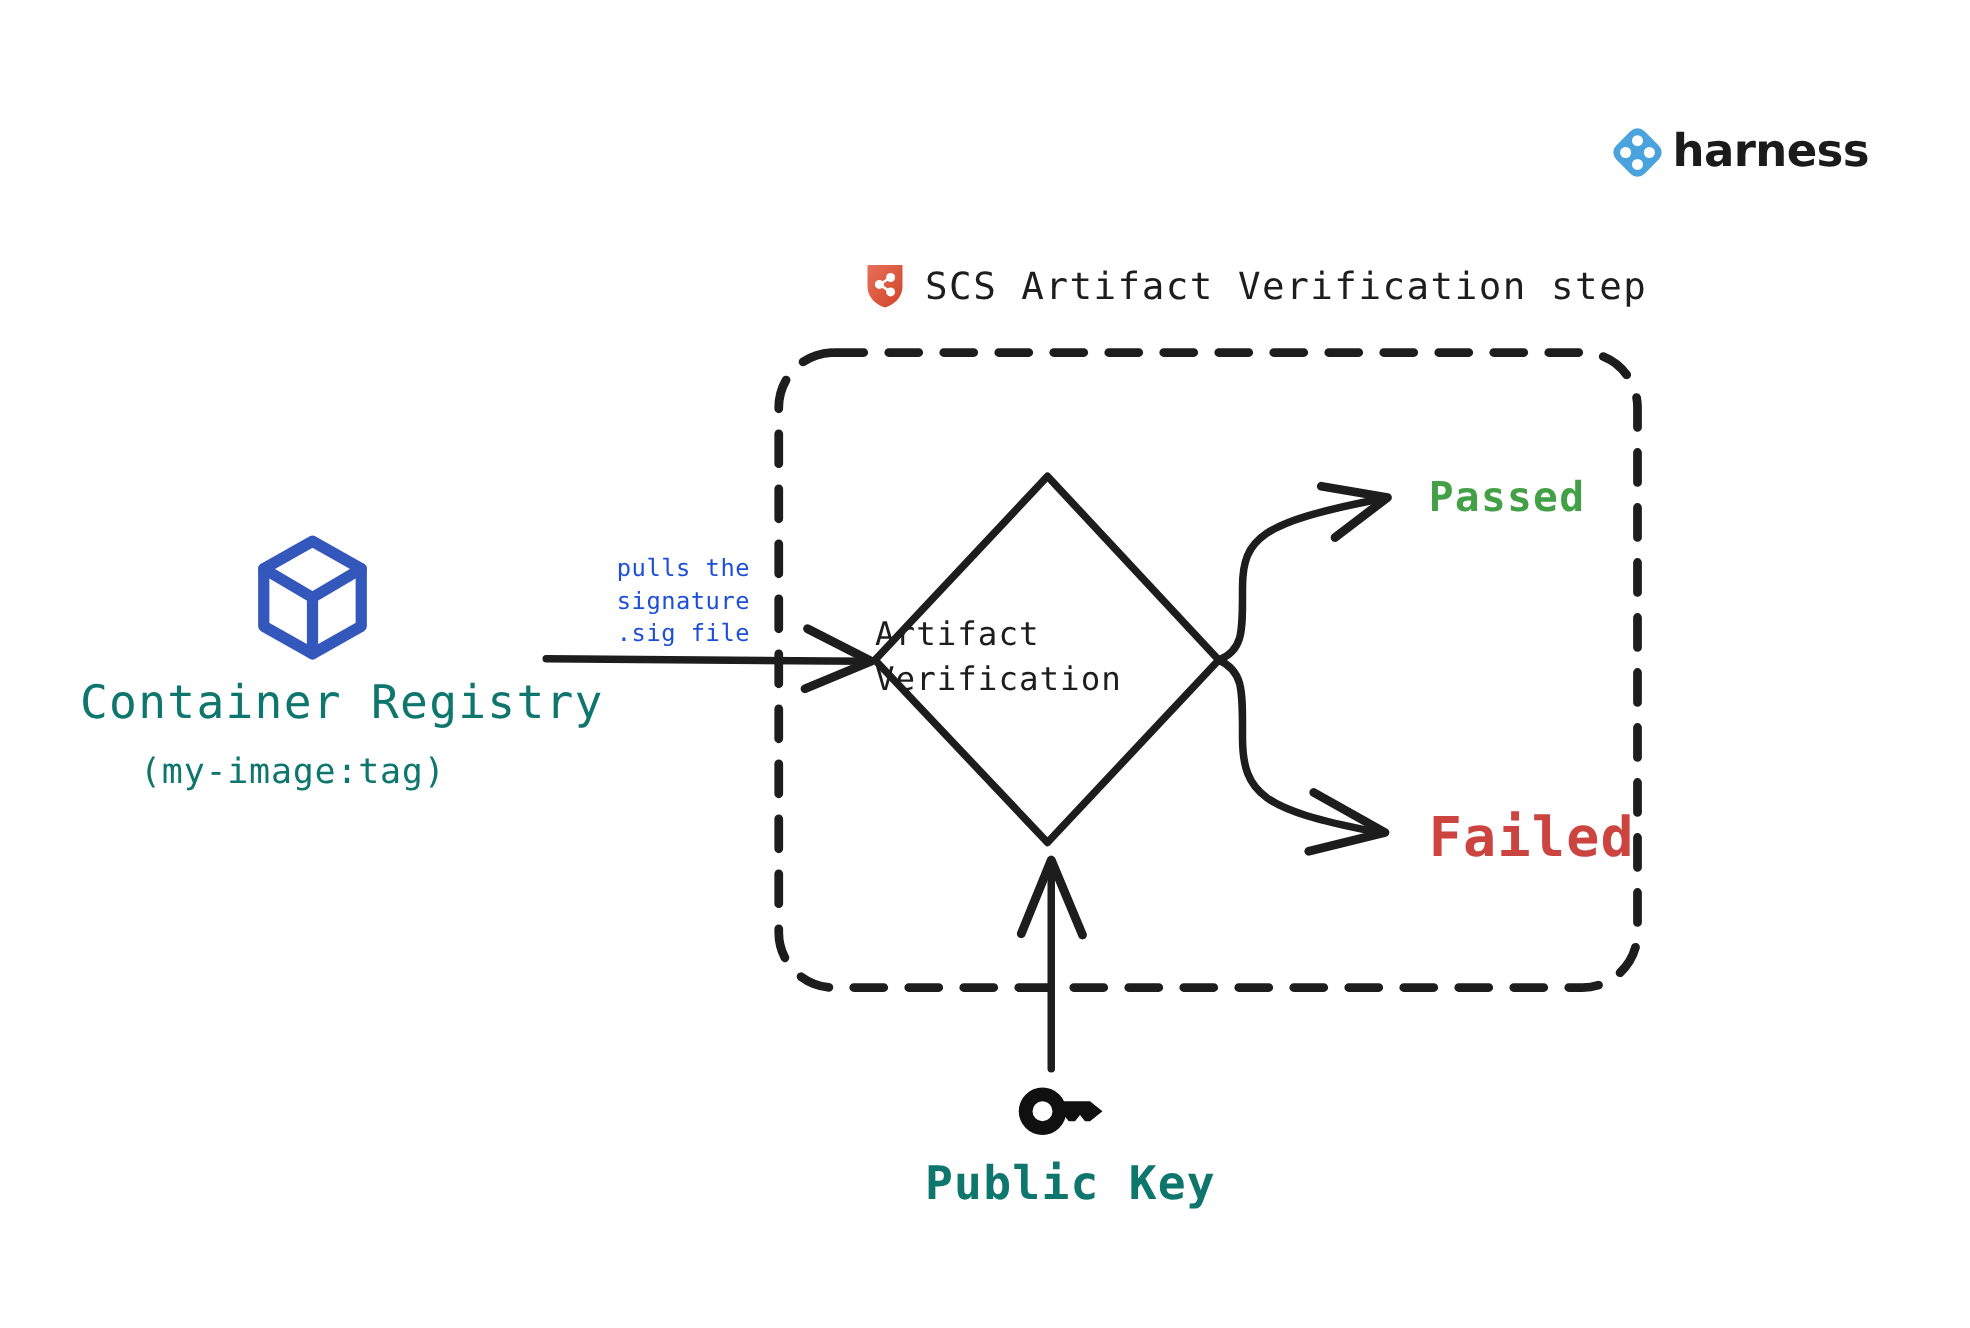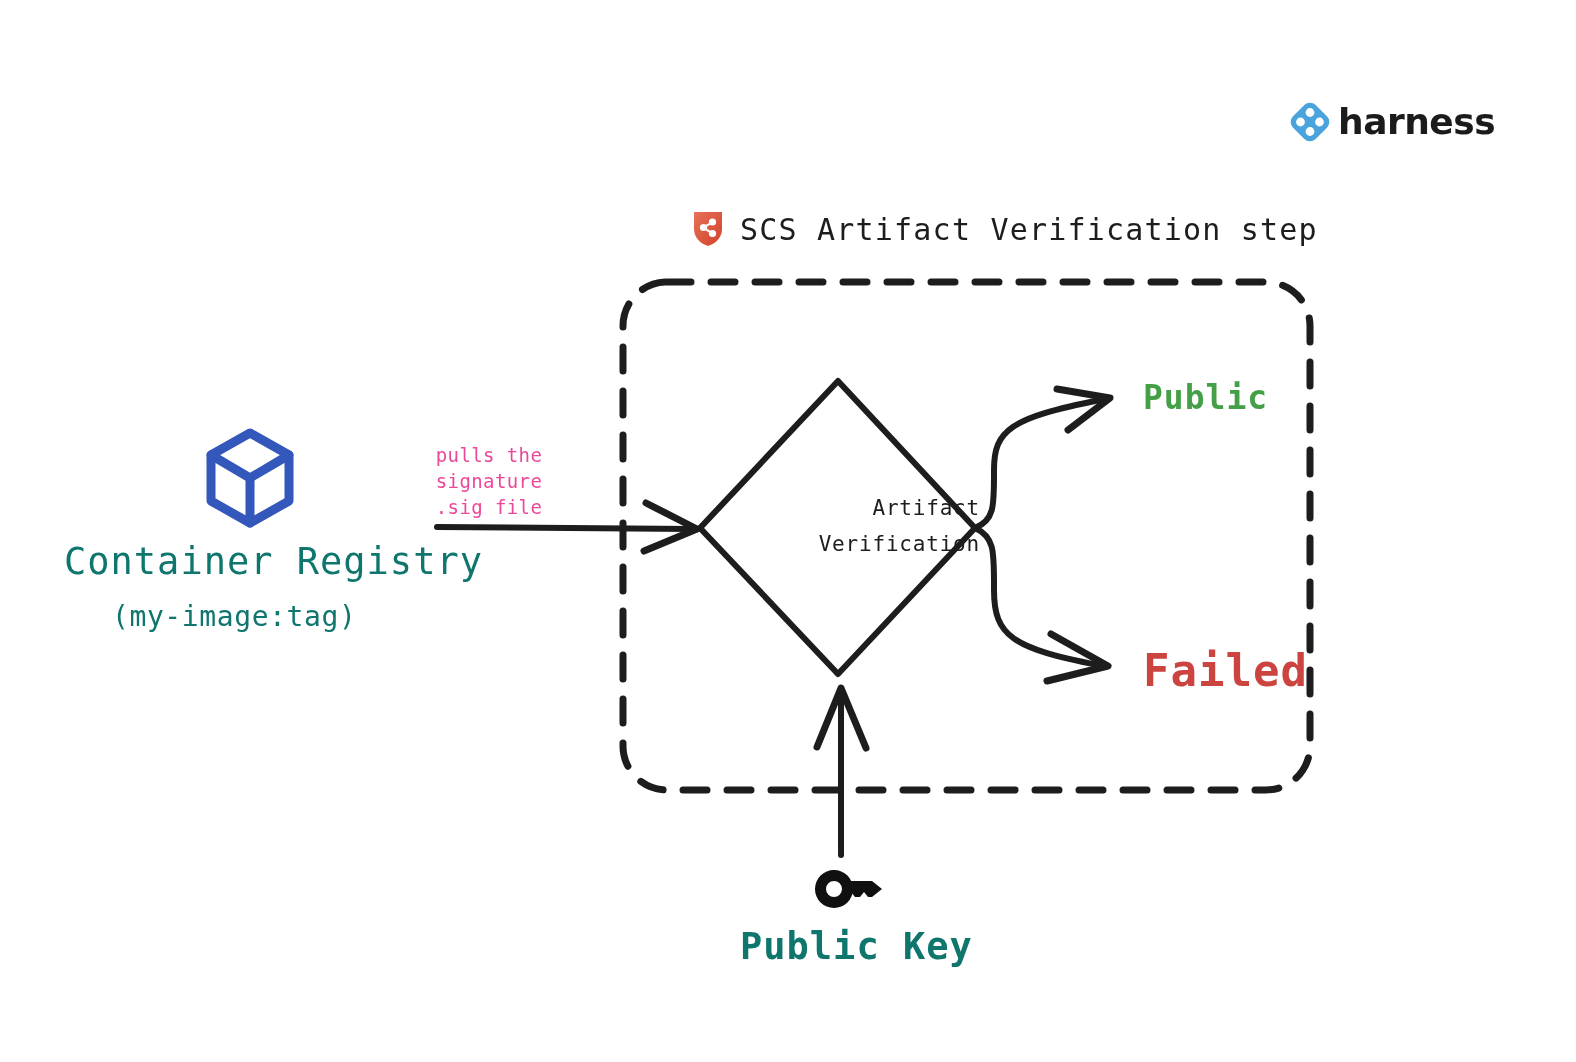--- a/index.html
+++ b/index.html
@@ -85,36 +85,36 @@
     font-size: 28px;
     letter-spacing: 0.6px;
   }
 
   
   #edge-note {
     position: absolute;
     left: 378px;
     top: 442px;
     width: 222px;
-    text-align: center;
+    text-align: right;
     font-size: 19px;
-    color: #ec4899;
+    color: #1d4ed8;
     line-height: 26px;
     letter-spacing: 0.4px;
   }
   #edge-note .line2 { display: block; }
 
   
   #decision-label {
     position: absolute;
     left: 700px;
     top: 490px;
     width: 280px;
-    text-align: right;
-    font-size: 21px;
+    text-align: left;
+    font-size: 26px;
     line-height: 36px;
     color: #1d1d1d;
     letter-spacing: 0.8px;
   }
 
   
   #outcome-passed {
     left: 1143px;
     top: 378px;
     font-size: 33px;
@@ -217,21 +217,21 @@
   <div id="edge-note">
     <span>pulls the signature</span>
     <span class="line2">.sig file</span>
   </div>
 
   <div id="decision-label">
     <div>Artifact</div>
     <div>Verification</div>
   </div>
 
-  <div class="lbl" id="outcome-passed" style="color: rgb(68, 160, 71);">Public</div>
+  <div class="lbl" id="outcome-passed" style="color: rgb(68, 160, 71);">Passed</div>
   <div class="lbl" id="outcome-failed" style="color: rgb(204, 68, 64);">Failed</div>
 
   <svg id="key-icon" width="74" height="46" viewBox="0 0 74 46" xmlns="http://www.w3.org/2000/svg">
     <path d="M22 4 A19 19 0 1 0 22 42 A19 19 0 1 0 22 4 Z
              M22 15 A8 8 0 1 1 22 31 A8 8 0 1 1 22 15 Z" fill="#101010" fill-rule="evenodd"></path>
     <path d="M36 15 H60 L70 23 L60 31 H56 L52 26 L48 31 H43 L39 26 L36 31 Z" fill="#101010"></path>
   </svg>
   <div class="lbl" id="key-label">Public Key</div>
 
 </div>

